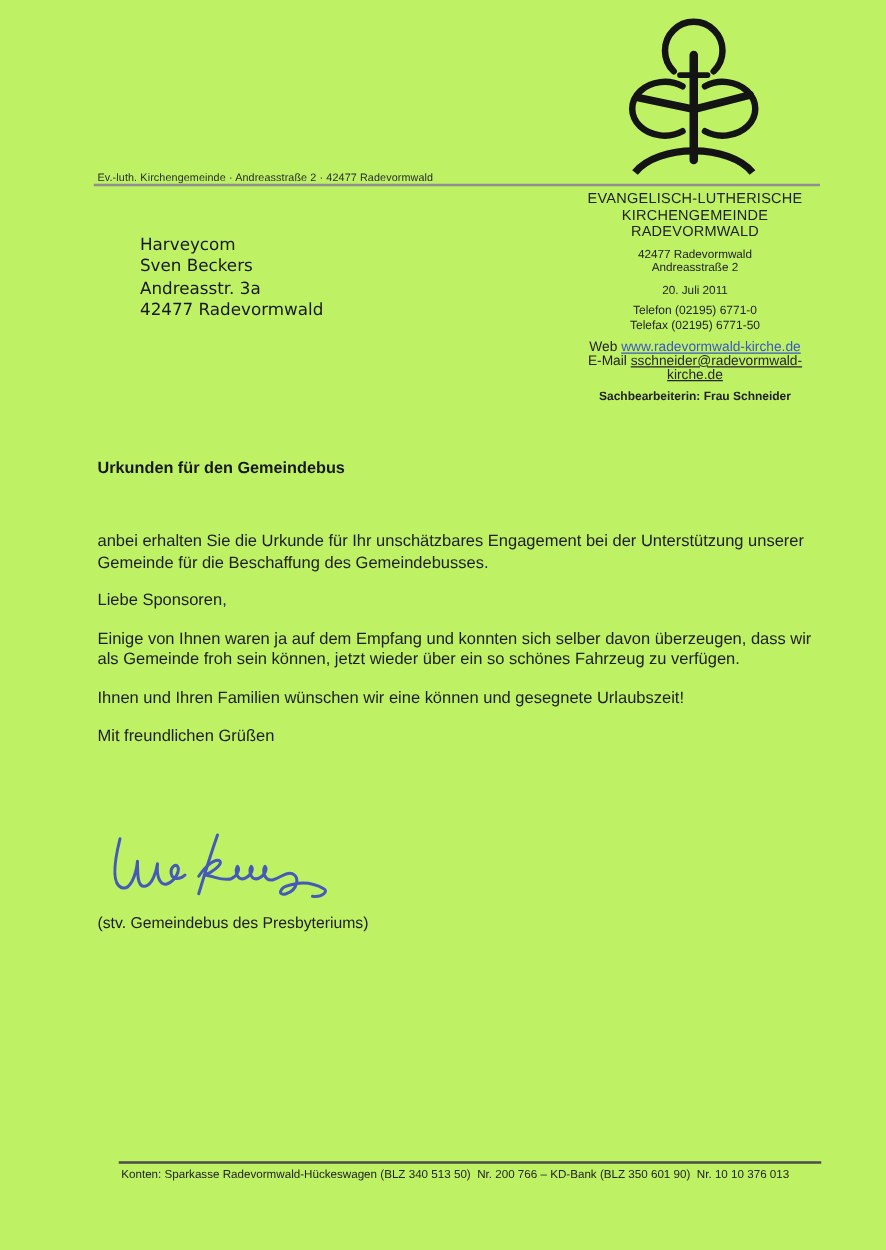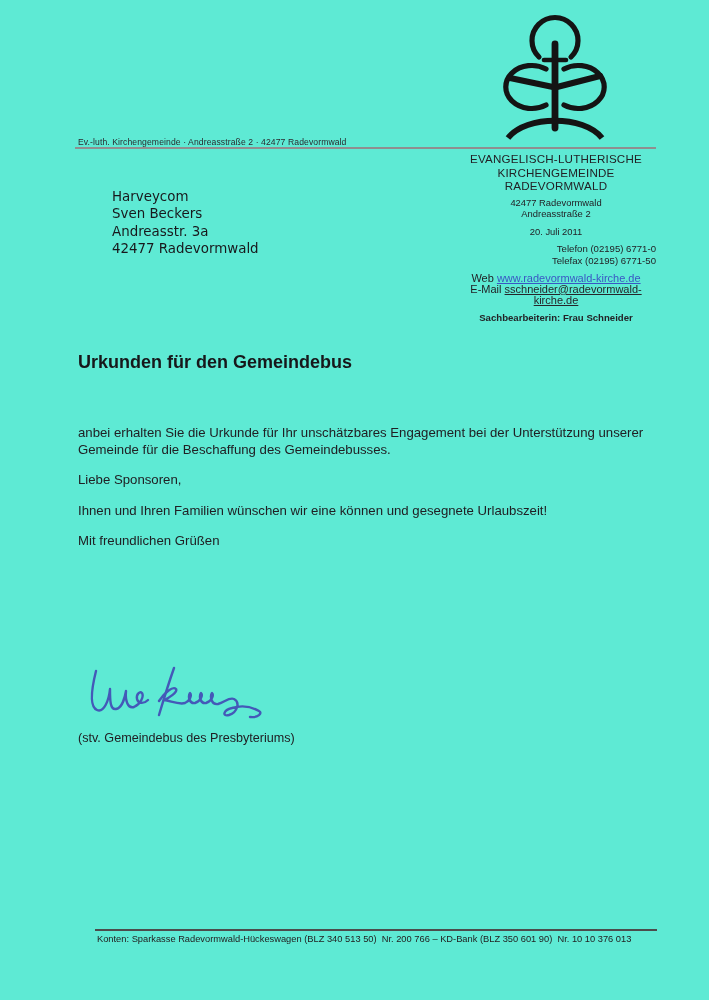--- a/index.html
+++ b/index.html
@@ -1,55 +1,55 @@
 <!DOCTYPE html>
 <html lang="de"><head>
 <meta charset="utf-8">
 <style>
   html,body{margin:0;padding:0;background:#e9e9e9;}
   .page{
     position:relative;
     width:709px;height:1000px;
     margin:0 auto;
-    background:#5eead4;
+    background:#bef264;
     overflow:hidden;
     font-family:"Liberation Sans",sans-serif;
     color:#1f1f22;
     text-decoration:underline;
   }
   
   .logo{position:absolute;left:492px;top:10px;width:126px;height:136px;}
   .header-rule{position:absolute;left:75px;top:147px;width:581px;height:2px;background:#8f8f8f;}
   .sender-line{
     position:absolute;left:78px;top:137px;
     font-size:8.6px;color:#2a2a2e;letter-spacing:.1px;white-space:nowrap;
   }
   .org-block{
     position:absolute;left:456px;top:152px;width:200px;
     text-align:center;color:#222226;
   }
   .org-name{font-size:11.6px;line-height:13.6px;letter-spacing:.2px;white-space:nowrap;}
   .org-addr{font-size:9.4px;line-height:11.6px;margin-top:4px;}
   .org-date{font-size:9.4px;margin-top:6px;}
-  .org-tel{font-size:9.6px;line-height:12px;margin-top:6px;text-align:right;}
+  .org-tel{font-size:9.6px;line-height:12px;margin-top:6px;}
   .org-web{font-size:11px;line-height:10.8px;margin-top:6px;}
   .org-web a{text-decoration:underline;}
   .link-blue{color:#3a57c4;}
   .link-dark{color:#26262a;}
   .org-clerk{font-size:9.6px;font-weight:bold;margin-top:7px;white-space:nowrap;}
   
   .recipient{
     position:absolute;left:78px;top:188px;
     font-family:"DejaVu Sans",sans-serif;
     font-size:13.4px;line-height:17.4px;color:#18181c;margin-left:34px;
   }
   
   .subject{
-    position:absolute;left:78px;top:352px;
-    font-size:18px;font-weight:bold;color:#17171a;
+    position:absolute;left:78px;top:366px;
+    font-size:13px;font-weight:bold;color:#17171a;
   }
   .body-col{
     position:absolute;left:78px;top:425px;width:584px;
     font-size:13.2px;line-height:16.6px;color:#202024;
   }
   .body-col p{margin:0 0 14px 0;}
   .signature{position:absolute;left:82px;top:663px;width:205px;height:72px;}
   .sig-title{
     position:absolute;left:78px;top:731px;
     font-size:12.6px;color:#202024;
@@ -114,20 +114,21 @@
     <div>Sven Beckers</div>
     <div>Andreasstr. 3a</div>
     <div>42477 Radevormwald</div>
   </div>
 
   <div class="subject">Urkunden für den Gemeindebus</div>
 
   <div class="body-col">
     <p>anbei erhalten Sie die Urkunde für Ihr unschätzbares Engagement bei der Unterstützung unserer Gemeinde für die Beschaffung des Gemeindebusses.</p>
     <p>Liebe Sponsoren,</p>
+    <p>Einige von Ihnen waren ja auf dem Empfang und konnten sich selber davon überzeugen, dass wir als Gemeinde froh sein können, jetzt wieder über ein so schönes Fahrzeug zu verfügen.</p>
     <p>Ihnen und Ihren Familien wünschen wir eine können und gesegnete Urlaubszeit!</p>
     <p>Mit freundlichen Grüßen</p>
   </div>
 
   <svg class="signature" viewBox="0 0 205 72" aria-hidden="true">
     <g fill="none" stroke="#4459b8" stroke-width="2.4" stroke-linecap="round" stroke-linejoin="round">
       <path d="M14,8 C9,28 8,44 15,47 C22,50 27,37 28,26 C28,37 28,47 34,46 C40,45 43,34 44,28 C43,38 46,46 52,44 C59,41 62,33 60,30 C58,28 54,31 55,36 C56,41 62,41 66,37"></path>
       <path d="M92,5 C85,25 80,42 77,52"></path>
       <path d="M77,38 C83,29 91,23 94,26 C96,29 87,35 82,37 C89,38 97,42 103,40 C108,38 110,32 108,30 C106,33 107,41 113,40 C119,38 121,32 119,30 C117,33 118,41 124,40 C130,38 132,32 130,30 C128,33 129,42 136,41 C143,39 147,34 152,36 C158,39 156,49 147,52 C140,54 141,47 150,45 C160,42 170,44 177,48 C181,50 176,55 168,54"></path>
     </g>

